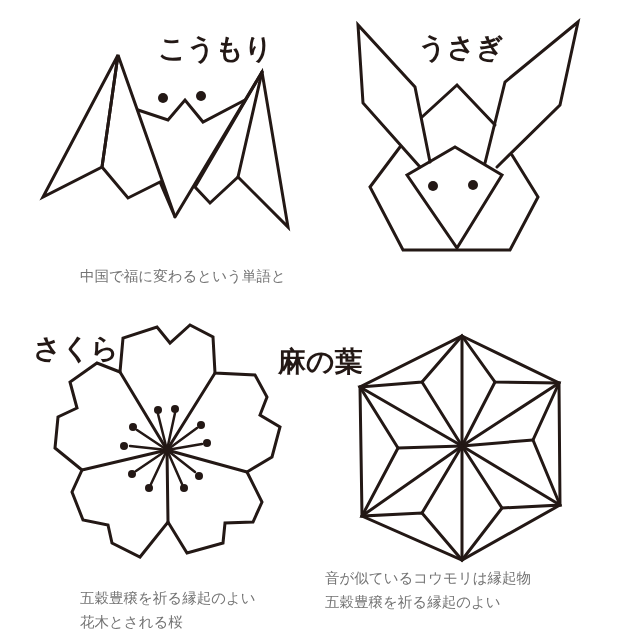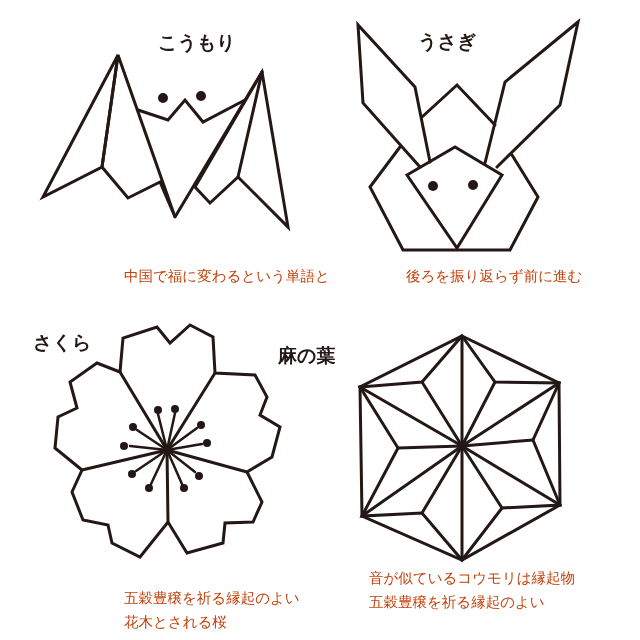--- a/index.html
+++ b/index.html
@@ -1,20 +1,20 @@
 <!DOCTYPE html>
 <html><head>
 <meta charset="utf-8">
 <style>
   html, body { margin: 0; padding: 0; background: #ffffff; }
   body { width: 640px; height: 640px; position: relative; overflow: hidden;
          font-family: "DejaVu Sans", sans-serif; color: #231815; }
   svg.art { position: absolute; left: 0; top: 0; width: 640px; height: 640px; }
-  .title { position: absolute; font-weight: bold; font-size: 19px; color: #231815; white-space: nowrap; }
-  .caption { position: absolute; font-size: 14.5px; line-height: 24px; color: #c2410c; white-space: nowrap; margin-left: 44px; }
+  .title { position: absolute; font-weight: bold; font-size: 28px; color: #231815; white-space: nowrap; }
+  .caption { position: absolute; font-size: 14.5px; line-height: 24px; color: #737373; white-space: nowrap; }
   .caption span { display: block; }
 </style>
 </head>
 <body>
 
 <svg class="art" viewBox="0 0 640 640" xmlns="http://www.w3.org/2000/svg" fill="none" stroke="#231815" stroke-width="3" stroke-linejoin="miter" stroke-linecap="round">
 
   <g>
 
     <polygon points="118,55 43,197 102,167"></polygon>
@@ -108,21 +108,20 @@
 
 <div class="title" style="left:158px; top:30px;">こうもり</div>
 <div class="title" style="left:418px; top:29px;">うさぎ</div>
 <div class="title" style="left:33px; top:330px;">さくら</div>
 <div class="title" style="left:278px; top:343px;">麻の葉</div>
 
 <div class="caption" style="left:80px; top:264px;">
   <span>中国で福に変わるという単語と</span>
 </div>
 <div class="caption" style="left:362px; top:264px;">
-  <span>後ろを振り返らず前に進む</span>
 </div>
 <div class="caption" style="left:80px; top:586px;">
   <span>五穀豊穣を祈る縁起のよい</span>
   <span>花木とされる桜</span>
 </div>
 <div class="caption" style="left:325px; top:566px;">
   <span>音が似ているコウモリは縁起物</span>
   <span>五穀豊穣を祈る縁起のよい</span>
 </div>
 

